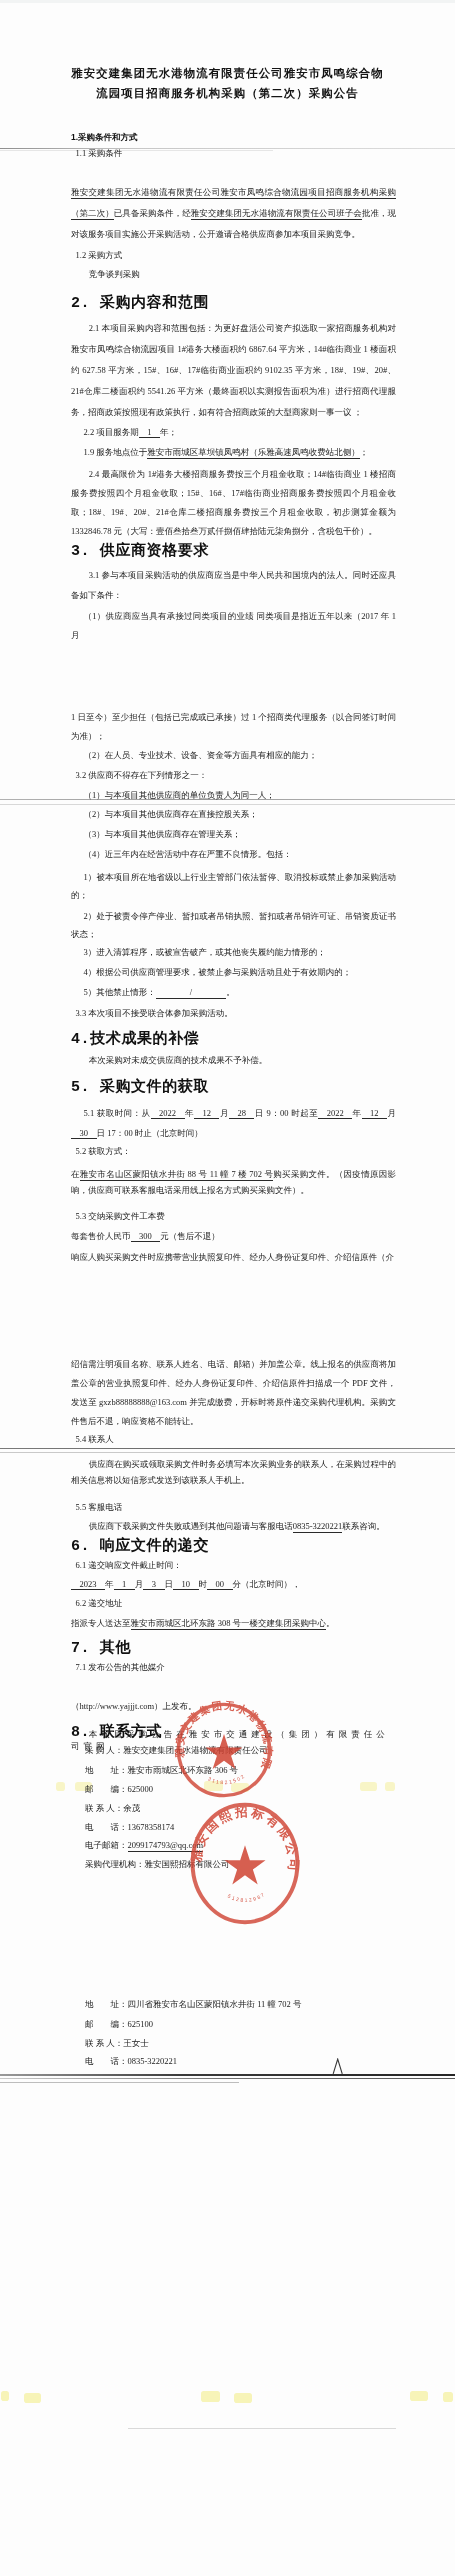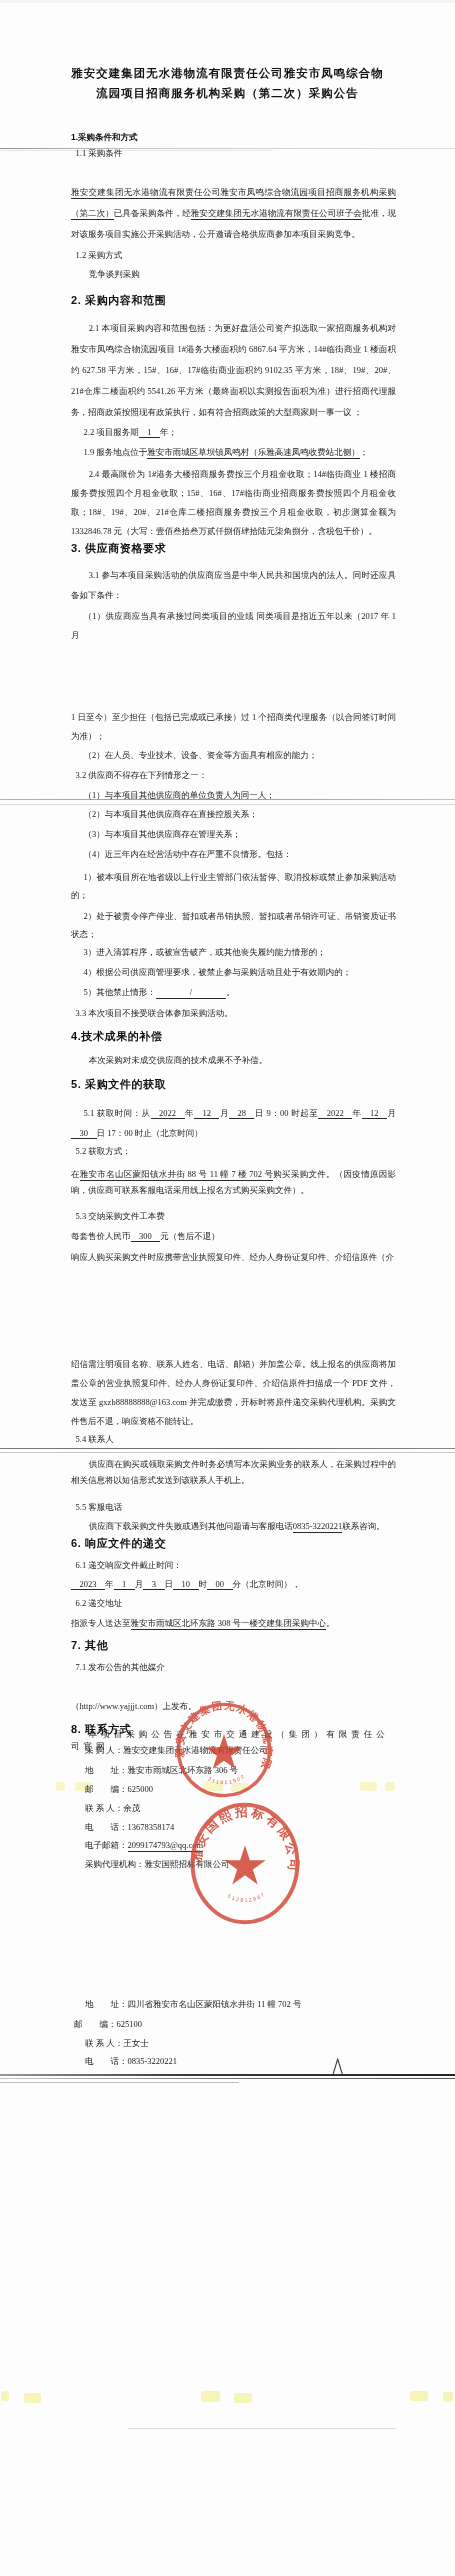--- a/index.html
+++ b/index.html
@@ -8,21 +8,21 @@
     background:#fdfdfd;
     font-family:"Liberation Serif","DejaVu Serif",serif;color:#1b1b1b;
   }
   .abs{position:absolute;left:71px;width:325px;}
   .b15{font-size:8.5px;}
   .j{text-align:justify;}
   .ind{text-indent:17.7px;}
   .ind1{text-indent:4.6px;}
   .ind2{text-indent:12.5px;}
   .lh37{line-height:21px}.lh36{line-height:16px}.lh35{line-height:20px}.lh33{line-height:19px}.lh32{line-height:18px}
-  .hbig{font-family:Liberation Sans, sans-serif;font-weight:700;font-size:11px;color:#111;letter-spacing:0.6px;}
+  .hbig{font-family:Liberation Mono, monospace;font-weight:700;font-size:15px;color:#111;letter-spacing:0.6px;}
   .hsmall{font-family:"Liberation Sans","DejaVu Sans",sans-serif;font-weight:700;font-size:8.5px;color:#111;}
   .title{left:34px;width:387px;text-align:center;font-family:"Liberation Sans","DejaVu Sans",sans-serif;
          font-weight:700;font-size:11.4px;letter-spacing:1.1px;color:#141414;line-height:19.4px;}
   .u{border-bottom:0.6px solid #2a2a2a;padding-bottom:0.6px;}
   .blank{border-bottom:0.6px solid #2a2a2a;padding:0 8.5px;}
   .row{white-space:pre;font-size:8.5px;line-height:13.7px;}
   .hr{position:absolute;left:0;width:456px;z-index:1;}
   .seal{position:absolute;opacity:.84;z-index:3;}
   .hl{position:absolute;background:#f4ef9a;opacity:.55;border-radius:2.8px;z-index:0;}
   .txt{z-index:2;}
@@ -125,21 +125,21 @@
 
 <div class="abs row txt" style="top:1744px;left:85px"><span>采 购 人：</span><span>雅安交建集团无水港物流有限责任公司</span></div>
 <div class="abs row txt" style="top:1764px;left:85px"><span>地　　址：</span><span>雅安市雨城区北环东路 306 号</span></div>
 <div class="abs row txt" style="top:1783px;left:85px"><span>邮　　编：</span><span>625000</span></div>
 <div class="abs row txt" style="top:1802px;left:85px"><span>联 系 人：</span><span>余茂</span></div>
 <div class="abs row txt" style="top:1821px;left:85px"><span>电　　话：</span><span>13678358174</span></div>
 <div class="abs row txt" style="top:1839px;left:85px"><span>电子邮箱：</span><span class="u">2099174793@qq.com</span></div>
 <div class="abs row txt" style="top:1858px;left:85px"><span>采购代理机构：</span><span>雅安国熙招标有限公司</span></div>
 
 <div class="abs row txt" style="top:1998px;left:85px"><span>地　　址：</span><span>四川省雅安市名山区蒙阳镇水井街 11 幢 702 号</span></div>
-<div class="abs row txt" style="top:2018px;left:74px"><span>邮　　编：</span><span>625100</span></div>
+<div class="abs row txt" style="top:2018px;left:85px"><span>邮　　编：</span><span>625100</span></div>
 <div class="abs row txt" style="top:2037px;left:85px"><span>联 系 人：</span><span>王女士</span></div>
 <div class="abs row txt" style="top:2055px;left:85px"><span>电　　话：</span><span>0835-3220221</span></div>
 
 <svg class="seal" style="left:167px;top:1693px" width="114" height="114" viewBox="0 0 200 200">
   <circle cx="100" cy="100" r="80" fill="none" stroke="#cf4130" stroke-width="6" opacity="0.95"></circle>
   <polygon points="100,72 92.4,95.5 67.7,95.5 87.6,110 80,133.5 100,119 120,133.5 112.4,110 132.3,95.5 107.6,95.5" fill="#cf4130"></polygon>
   <defs>
     <path id="seal1-arc" d="M 32.3,124.6 A 72,72 0 1 1 167.7,124.6" fill="none"></path>
     <path id="seal1-serial" d="M 61.4,146 A 60,60 0 0 0 138.6,146" fill="none"></path>
   </defs>

